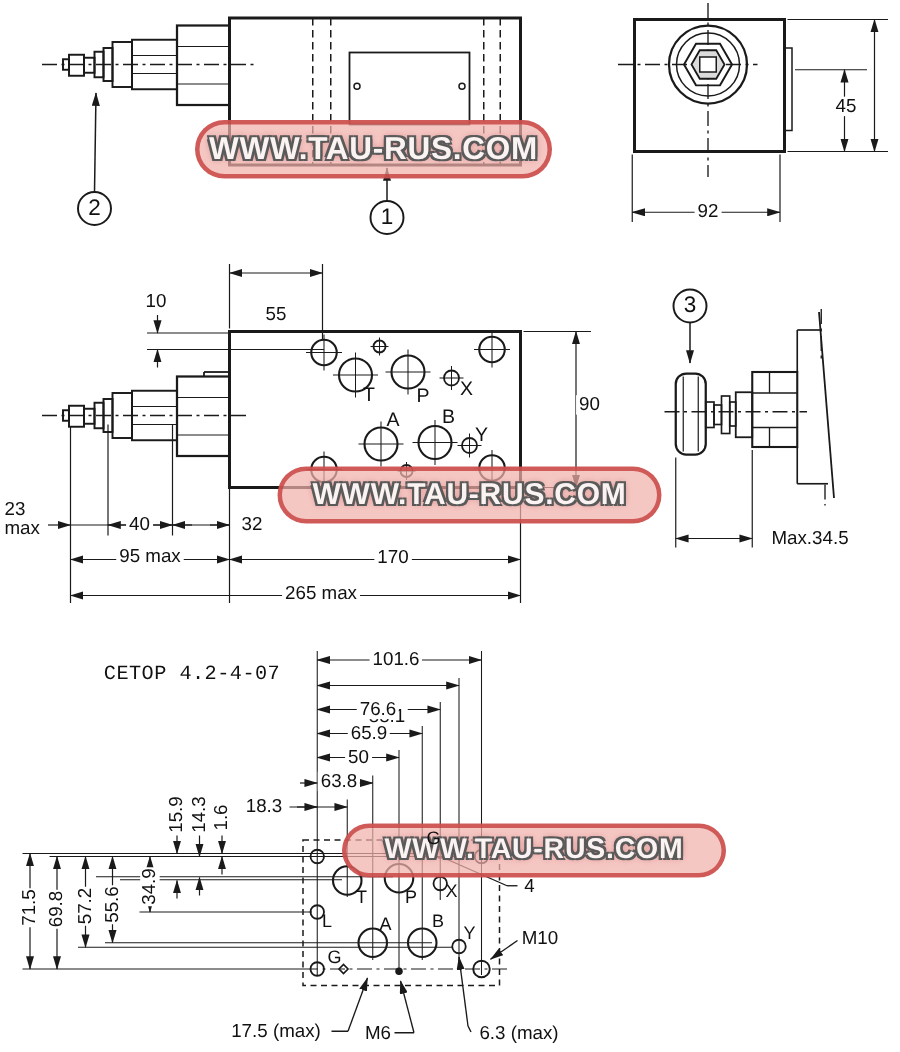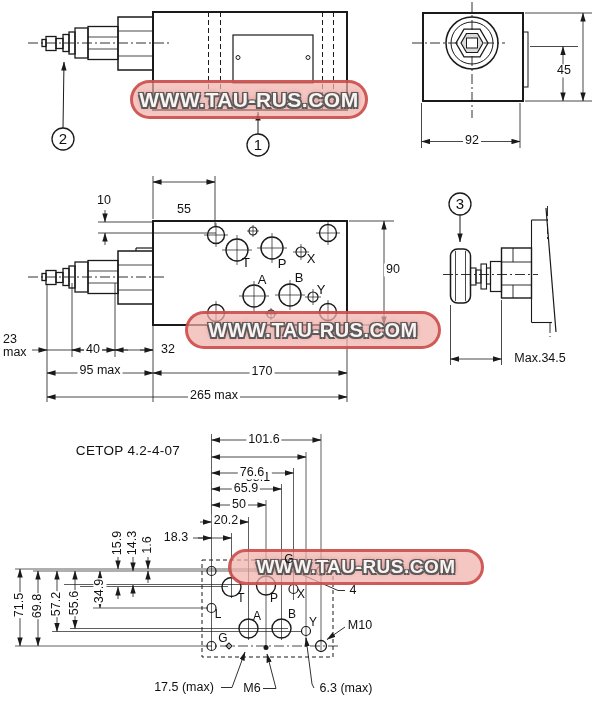--- a/index.html
+++ b/index.html
@@ -6,21 +6,21 @@
   #canvas{position:relative;width:600px;height:701px;background:#fff;overflow:hidden;
           font-family:"Liberation Sans",sans-serif;}
   svg{position:absolute;left:0;top:0;}
   .lbl{position:absolute;font:12.5px "Liberation Sans",sans-serif;color:#111;
        transform:translate(-50%,-50%);white-space:nowrap;line-height:1.05;}
   .bg{background:#fff;padding:0 2px;}
   .rot{transform:translate(-50%,-50%) rotate(-90deg);background:#fff;padding:0 1px;}
   .portlbl{font-size:13px;}
   .patport{font-size:12px;}
   .callout-num{font-size:15px;}
-  .title{font-size:13.5px;letter-spacing:.3px;}
+  .title{font-size:13.5px;letter-spacing:.3px;font-family:Liberation Mono, monospace;}
   .small-two-line{white-space:normal;text-align:left;transform:none;}
   .wm{position:absolute;display:flex;align-items:center;justify-content:center;
       border-radius:999px;border:3px solid rgba(198,62,60,.8);
       background:rgba(241,178,172,.72);color:#faf3f2;font-weight:bold;
       letter-spacing:.5px;
       text-shadow:-1.5px -1.5px 0 #5a5a5a,1.5px -1.5px 0 #5a5a5a,
                   -1.5px 1.5px 0 #5a5a5a,1.5px 1.5px 0 #5a5a5a,0 0 5px rgba(160,40,40,.6);}
 </style>
 </head>
 <body>
@@ -294,21 +294,21 @@
 
 <div class="lbl" style="left:540px;top:359px;">Max.34.5</div>
 
 <div class="lbl title" style="left:128px;top:451px;">CETOP 4.2-4-07</div>
 
 <div class="lbl bg" style="left:264px;top:440px;">101.6</div>
 <div class="lbl bg" style="left:258px;top:478px;">88.1</div>
 <div class="lbl bg" style="left:252px;top:473px;">76.6</div>
 <div class="lbl bg" style="left:246px;top:489px;text-align:center;">65.9</div>
 <div class="lbl bg" style="left:239px;top:505px;">50</div>
-<div class="lbl bg" style="left:226px;top:521px;">20.2</div>
+<div class="lbl bg" style="left:226px;top:521px;">63.8</div>
 <div class="lbl bg" style="left:176px;top:538px;">18.3</div>
 
 <div class="lbl rot" style="left:20px;top:605px;">71.5</div>
 <div class="lbl rot" style="left:38px;top:606px;">69.8</div>
 <div class="lbl rot" style="left:57px;top:604px;">57.2</div>
 <div class="lbl rot" style="left:75px;top:603px;">55.6</div>
 <div class="lbl rot" style="left:100px;top:591px;">34.9</div>
 <div class="lbl rot" style="left:118px;top:543px;">15.9</div>
 <div class="lbl rot" style="left:133px;top:543px;">14.3</div>
 <div class="lbl rot" style="left:148px;top:545px;">1.6</div>

